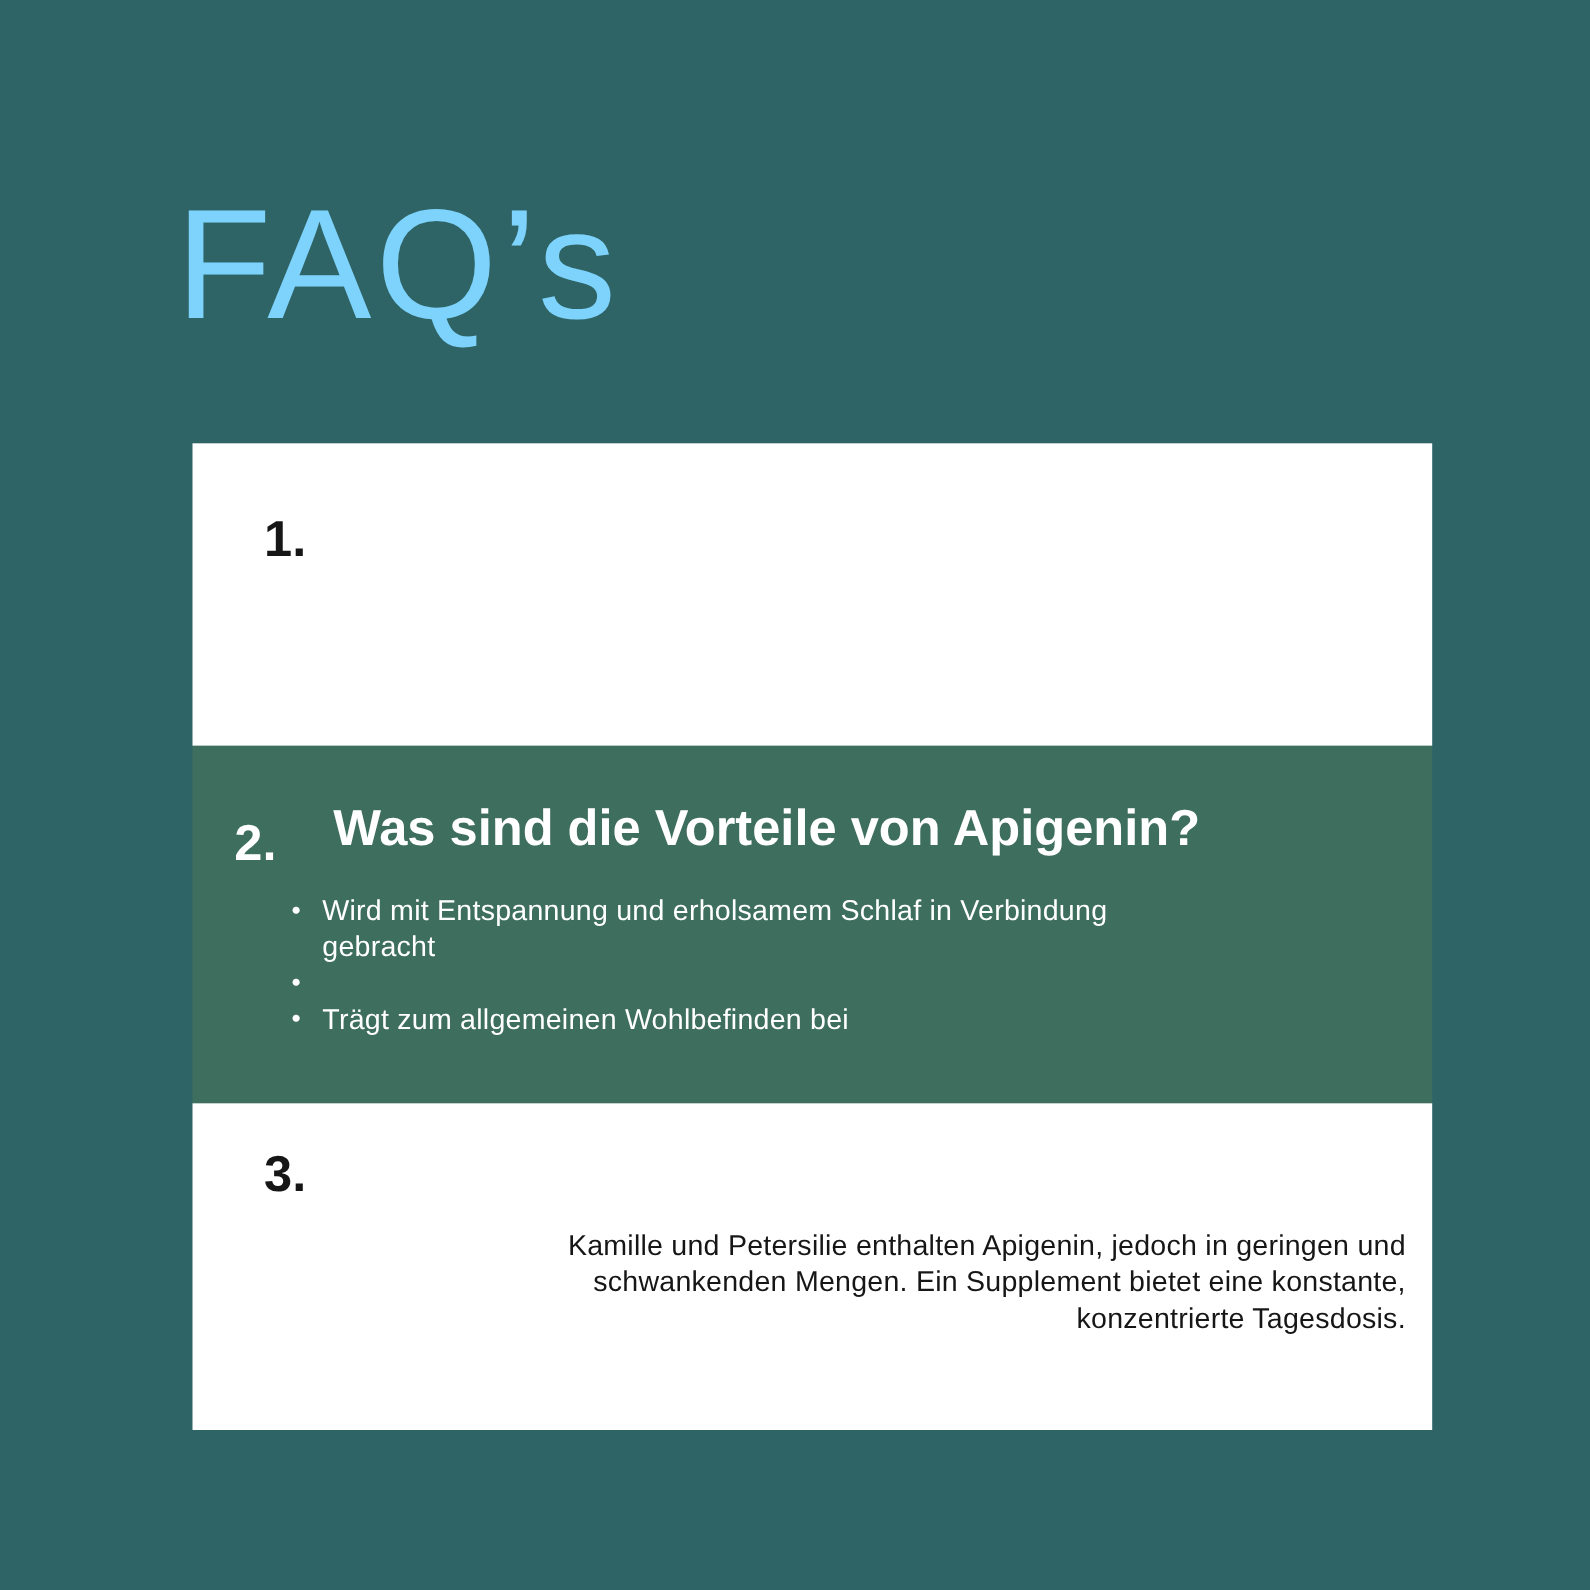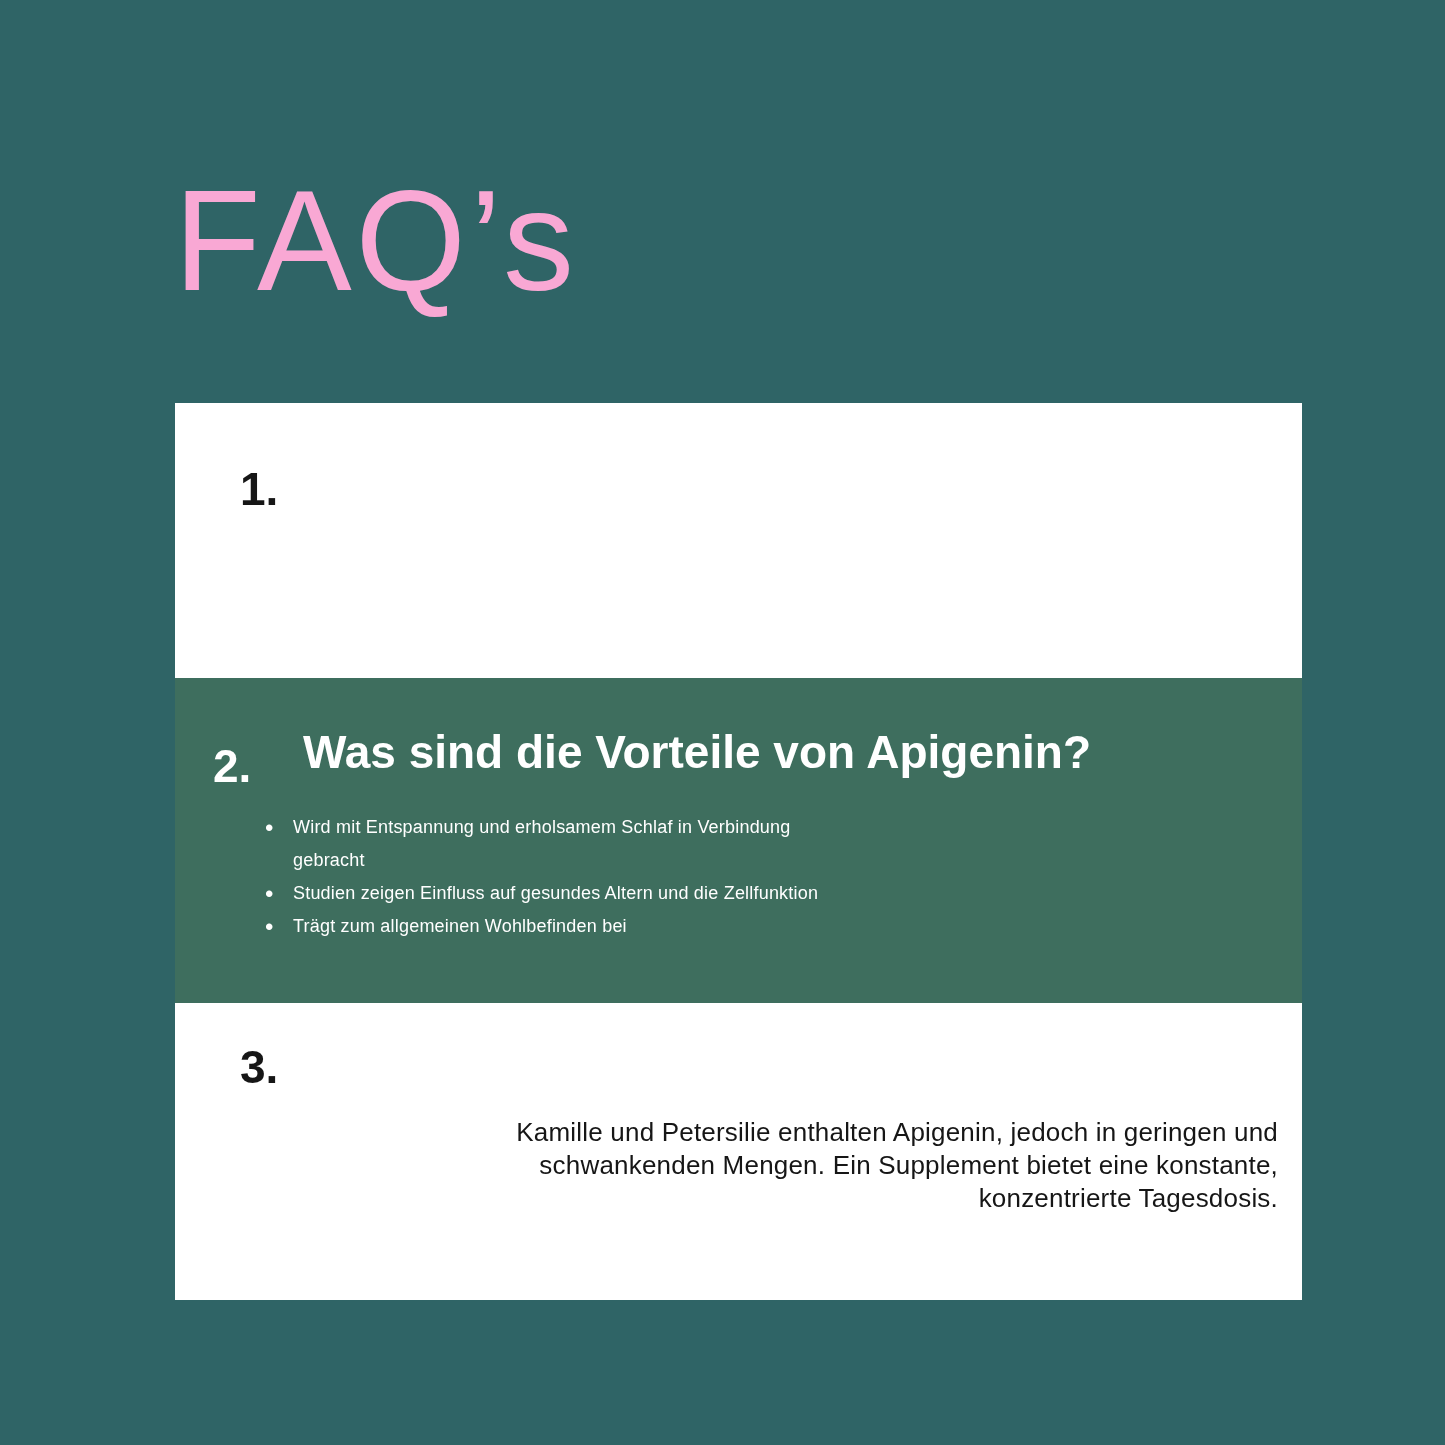--- a/index.html
+++ b/index.html
@@ -10,27 +10,27 @@
   .canvas {
     position: relative;
     width: 1445px;
     height: 1445px;
     background: #2F6466;
     overflow: hidden;
     font-family: "Liberation Sans", sans-serif;
   }
   .page-title {
     position: absolute;
-    left: 174px;
+    left: 160px;
     top: 170px;
     font-size: 142px;
     line-height: 1;
     font-weight: 300;
     letter-spacing: 4px;
-    color: #f9a8d4;
+    color: #7dd3fc;
     white-space: nowrap;
   }
   .card {
     position: absolute;
     left: 175px;
     width: 1127px;
     box-sizing: border-box;
   }
   .card-1 {
     top: 403px;
@@ -88,21 +88,21 @@
   .bullet-row {
     display: flex;
     align-items: flex-start;
   }
   .bullet-dot {
     flex: 0 0 28px;
     font-size: 24px;
     line-height: 33px;
   }
   .bullet-text {
-    font-size: 18px;
+    font-size: 26px;
     line-height: 33px;
     font-weight: 400;
     white-space: pre-line;
     letter-spacing: 0.2px;
   }
 </style>
 </head>
 <body>
 
 <div class="canvas">
@@ -121,21 +121,20 @@
       <div class="faq-question">Was sind die Vorteile von Apigenin?</div>
     </div>
     <div class="faq-bullets">
       <div class="bullet-row">
         <span class="bullet-dot">•</span>
         <span class="bullet-text">Wird mit Entspannung und erholsamem Schlaf in Verbindung
 gebracht</span>
       </div>
       <div class="bullet-row">
         <span class="bullet-dot">•</span>
-        <span class="bullet-text">Studien zeigen Einfluss auf gesundes Altern und die Zellfunktion</span>
       </div>
       <div class="bullet-row">
         <span class="bullet-dot">•</span>
         <span class="bullet-text">Trägt zum allgemeinen Wohlbefinden bei</span>
       </div>
     </div>
   </div>
 
   <div class="card card-3">
     <div class="card-header">

